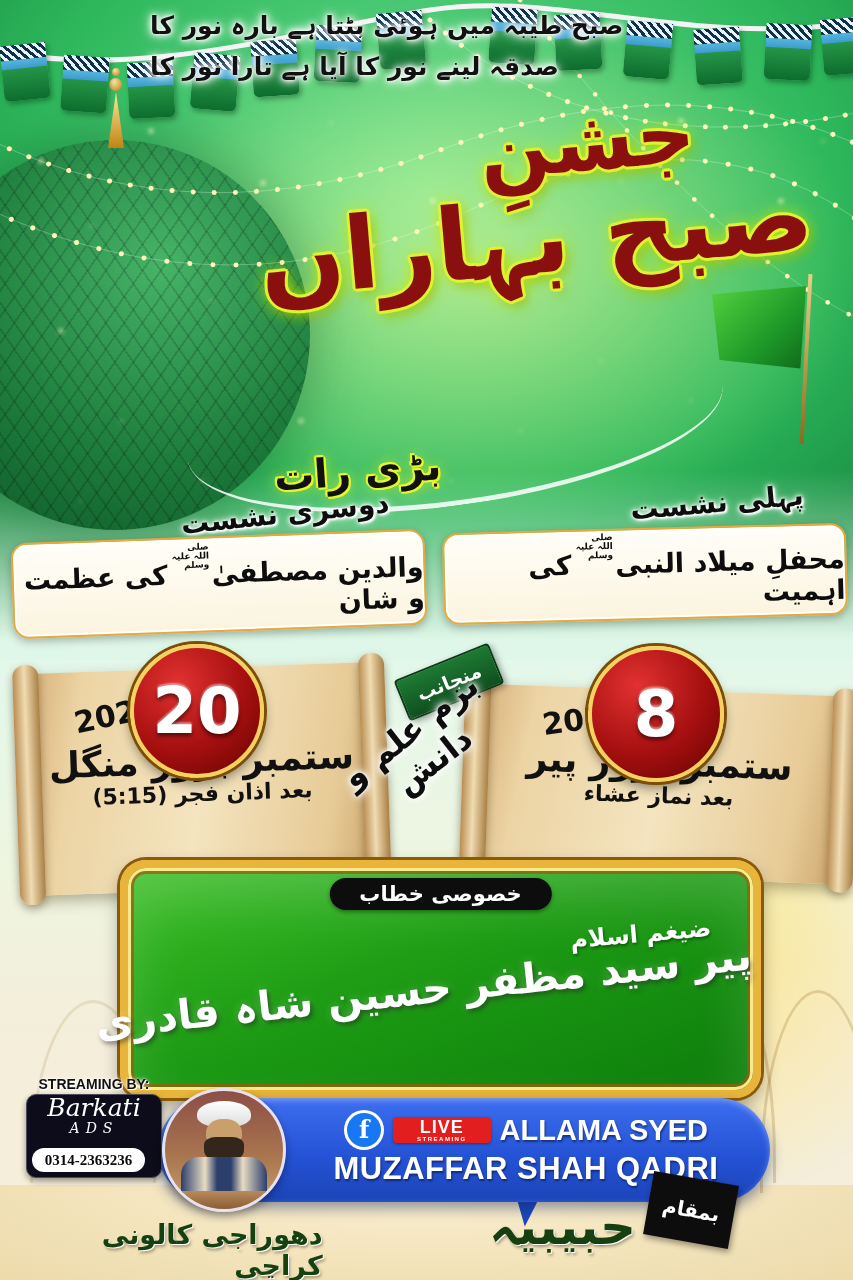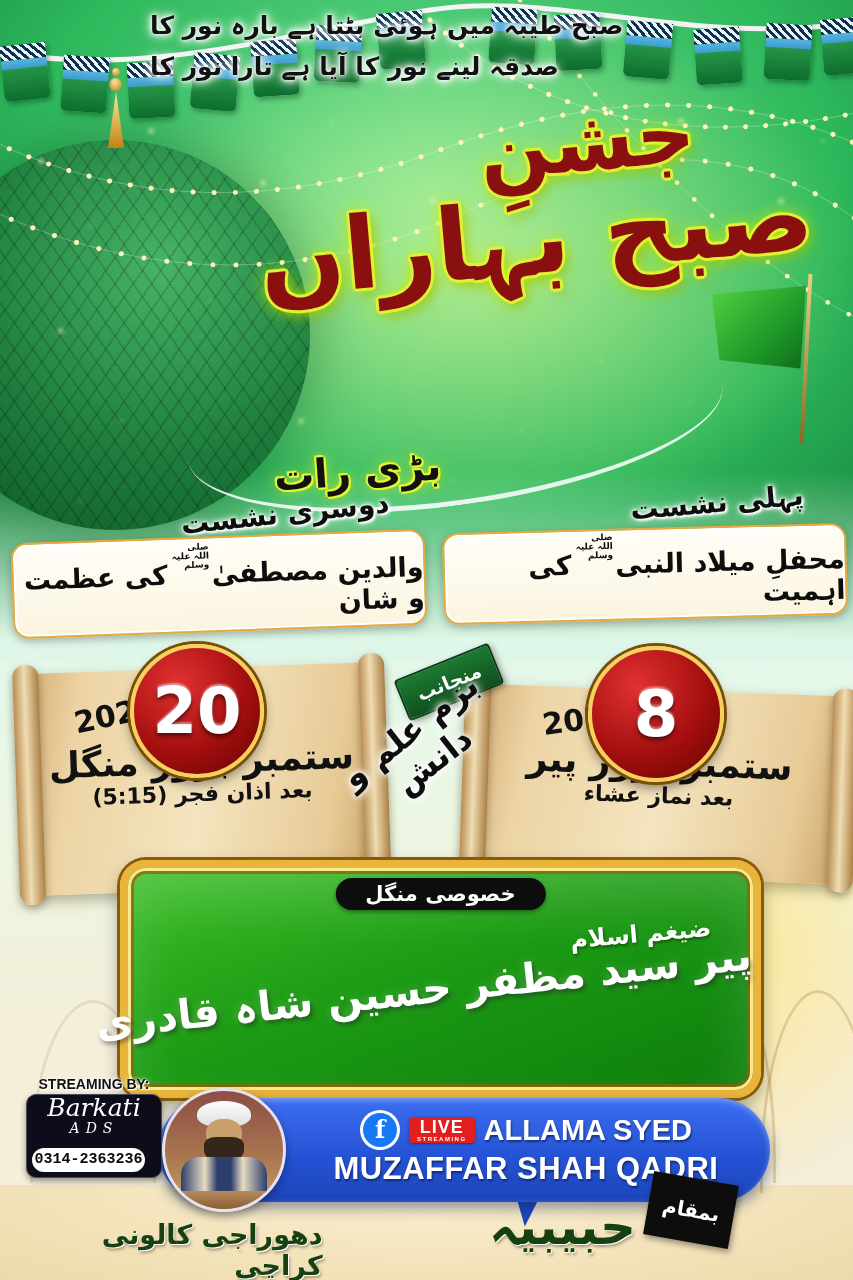--- a/index.html
+++ b/index.html
@@ -149,21 +149,21 @@
   
   .designer{left:26px;top:1076px;width:136px;z-index:7;text-align:center;}
   .designer-heading{font-family:"Liberation Sans",sans-serif;font-size:14px;font-weight:bold;color:#111;
     text-shadow:0 0 2px #fff,0 0 4px #fff,1px 1px 0 #fff;}
   .designer-box{position:relative;margin-top:2px;height:82px;background:#0c0c1a;border-radius:10px;
     border:1px solid #4a4a5a;box-shadow:0 3px 6px rgba(0,0,0,.4);}
   .designer-brand{font-family:"DejaVu Serif",serif;font-style:italic;font-size:25px;color:#fff;line-height:1;}
   .designer-sub{font-family:"DejaVu Serif",serif;font-style:italic;font-size:14px;color:#fff;
     letter-spacing:6px;line-height:1.2;}
   .designer-phone{position:absolute;left:5px;right:16px;bottom:5px;height:24px;background:#fff;
-    border-radius:12px;font-family:Liberation Mono, monospace;font-size:15px;font-weight:bold;
+    border-radius:12px;font-family:Liberation Serif, serif;font-size:15px;font-weight:bold;
     color:#0a0a0a;line-height:24px;}
 
   
   .live-bar{left:158px;top:1098px;width:612px;height:104px;z-index:6;border-radius:52px;
     background:linear-gradient(180deg,#3d6ef0 0%,#2553d6 55%,#1b44b8 100%);
     box-shadow:0 6px 14px rgba(10,30,90,.45),inset 0 2px 6px rgba(255,255,255,.35);}
   .live-tail{left:512px;top:1196px;width:0;height:0;z-index:5;
     border-left:16px solid transparent;border-right:8px solid transparent;
     border-top:30px solid #1e46bc;transform:rotate(12deg);}
   .avatar{left:162px;top:1088px;width:118px;height:118px;z-index:7;border-radius:50%;overflow:hidden;
@@ -179,21 +179,21 @@
     background:linear-gradient(90deg,#2c3e6b 0%,#e8dcc2 28%,#2c3e6b 42%,#2c3e6b 58%,#e8dcc2 72%,#2c3e6b 100%);}
   .av-desk{position:absolute;left:0;bottom:0;width:100%;height:18px;
     background:linear-gradient(180deg,#b8895a,#8a5f36);}
   .live-content{position:absolute;left:138px;top:12px;width:460px;color:#fff;text-align:center;
     font-family:"Liberation Sans",sans-serif;font-weight:bold;}
   .live-row{display:flex;align-items:center;justify-content:center;gap:9px;}
   .fb-circle{width:40px;height:40px;border-radius:50%;background:#fff;display:flex;
     align-items:center;justify-content:center;flex:0 0 auto;}
   .fb-inner{width:34px;height:34px;border-radius:50%;background:#1877f2;color:#fff;
     font-family:"DejaVu Serif",serif;font-size:24px;font-weight:bold;line-height:34px;text-align:center;}
-  .live-badge{background:#e31e1e;border-radius:4px;padding:1px 8px;line-height:1;flex:0 0 auto;
+  .live-badge{background:#e31e1e;border-radius:4px;padding:1px 24px;line-height:1;flex:0 0 auto;
     box-shadow:0 1px 3px rgba(0,0,0,.4);}
   .live-word{font-size:18px;letter-spacing:1px;}
   .streaming-word{font-size:6px;letter-spacing:1.5px;}
   .live-name1{font-size:29px;line-height:1.05;text-shadow:1px 2px 2px rgba(0,0,20,.45);}
   .live-name2{font-size:31px;line-height:1.2;letter-spacing:.5px;text-shadow:1px 2px 2px rgba(0,0,20,.45);}
 
   
   .venue-tag{left:648px;top:1178px;width:86px;height:64px;z-index:7;background:#0d0d0d;
     transform:rotate(10deg);display:flex;align-items:center;justify-content:center;
     color:#fff;font-size:20px;font-weight:bold;direction:rtl;box-shadow:2px 3px 6px rgba(0,0,0,.4);}
@@ -306,21 +306,21 @@
       <div class="weekday" style="margin-top:72px;">ستمبر بروز منگل</div>
       <div class="time">بعد اذان فجر (5:15)</div>
     </div>
   </div>
   <div class="abs day-circle" style="left:130px;top:644px;width:126px;height:126px;">20</div>
 
   <div class="abs org-tag">منجانب</div>
   <div class="abs org-name">بزم علم و دانش</div>
 
   <div class="abs banner">
-    <div class="banner-pill">خصوصی منگل</div>
+    <div class="banner-pill">خصوصی خطاب</div>
     <div class="banner-honorific">ضیغم اسلام</div>
     <div class="banner-name">پیر سید مظفر حسین شاہ قادری</div>
   </div>
 
   <div class="abs designer">
     <div class="designer-heading">STREAMING BY:</div>
     <div class="designer-box">
       <div class="designer-brand">Barkati</div>
       <div class="designer-sub">ADS</div>
       <div class="designer-phone">0314-2363236</div>

